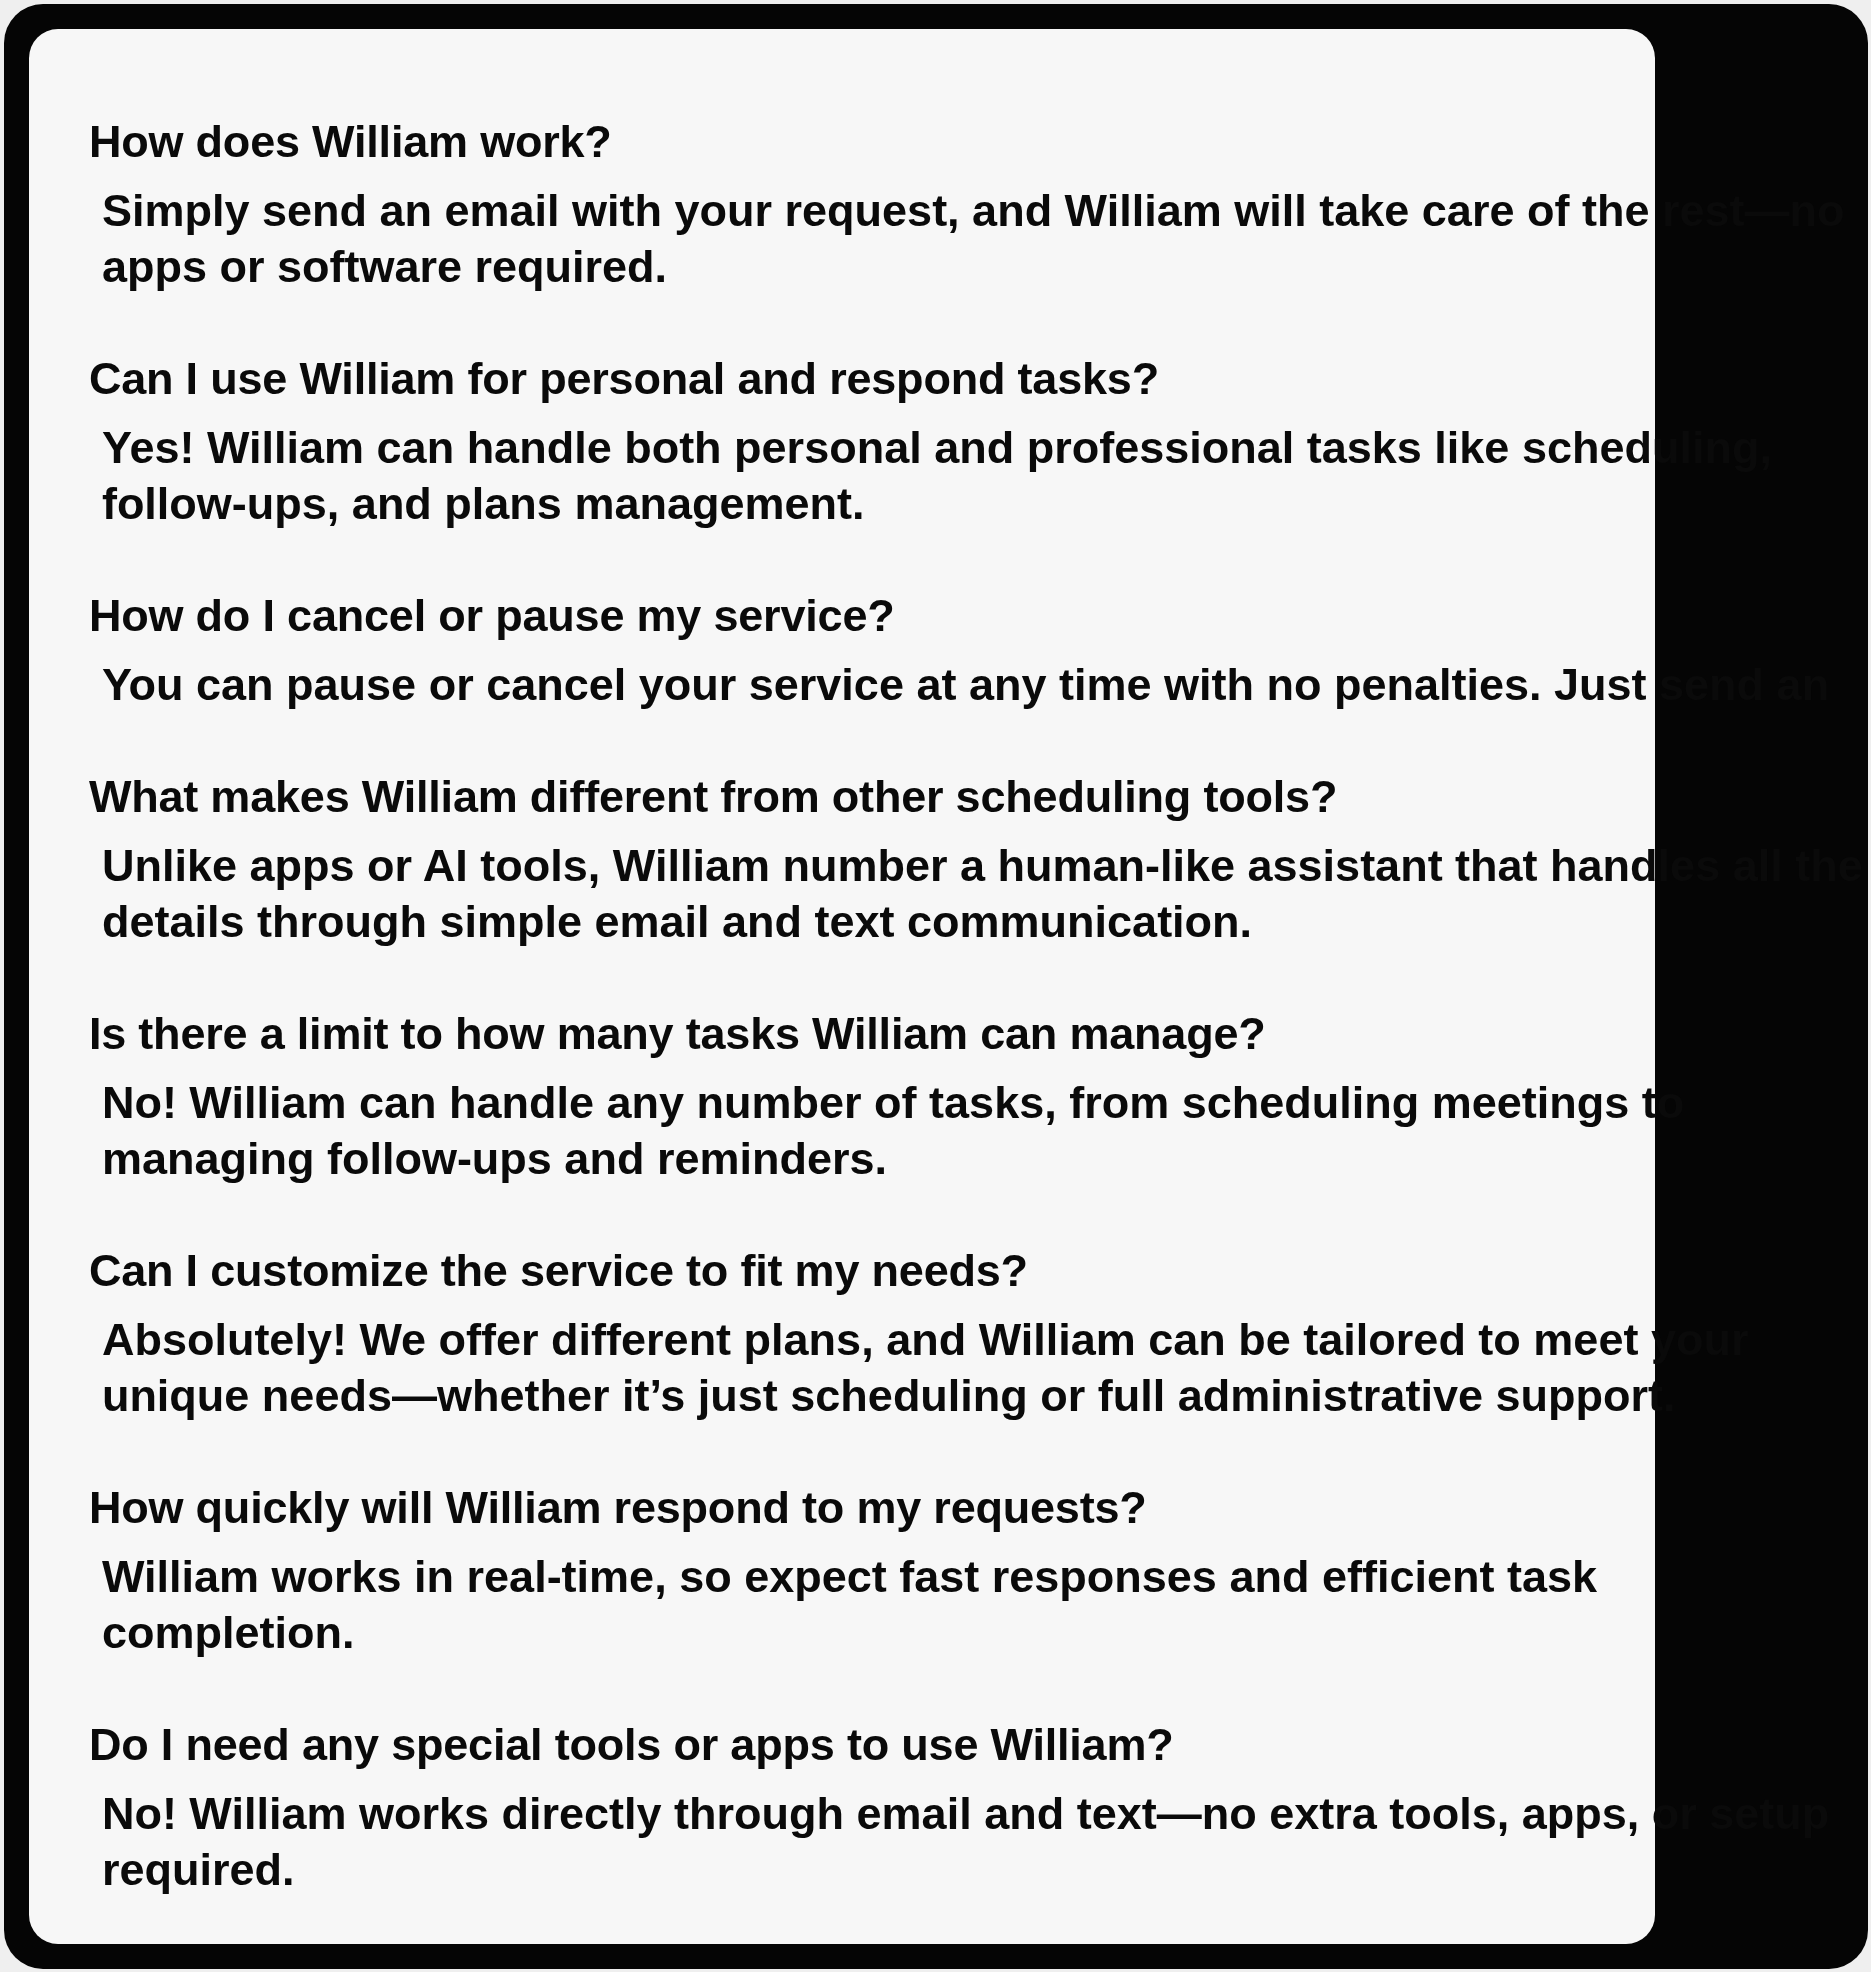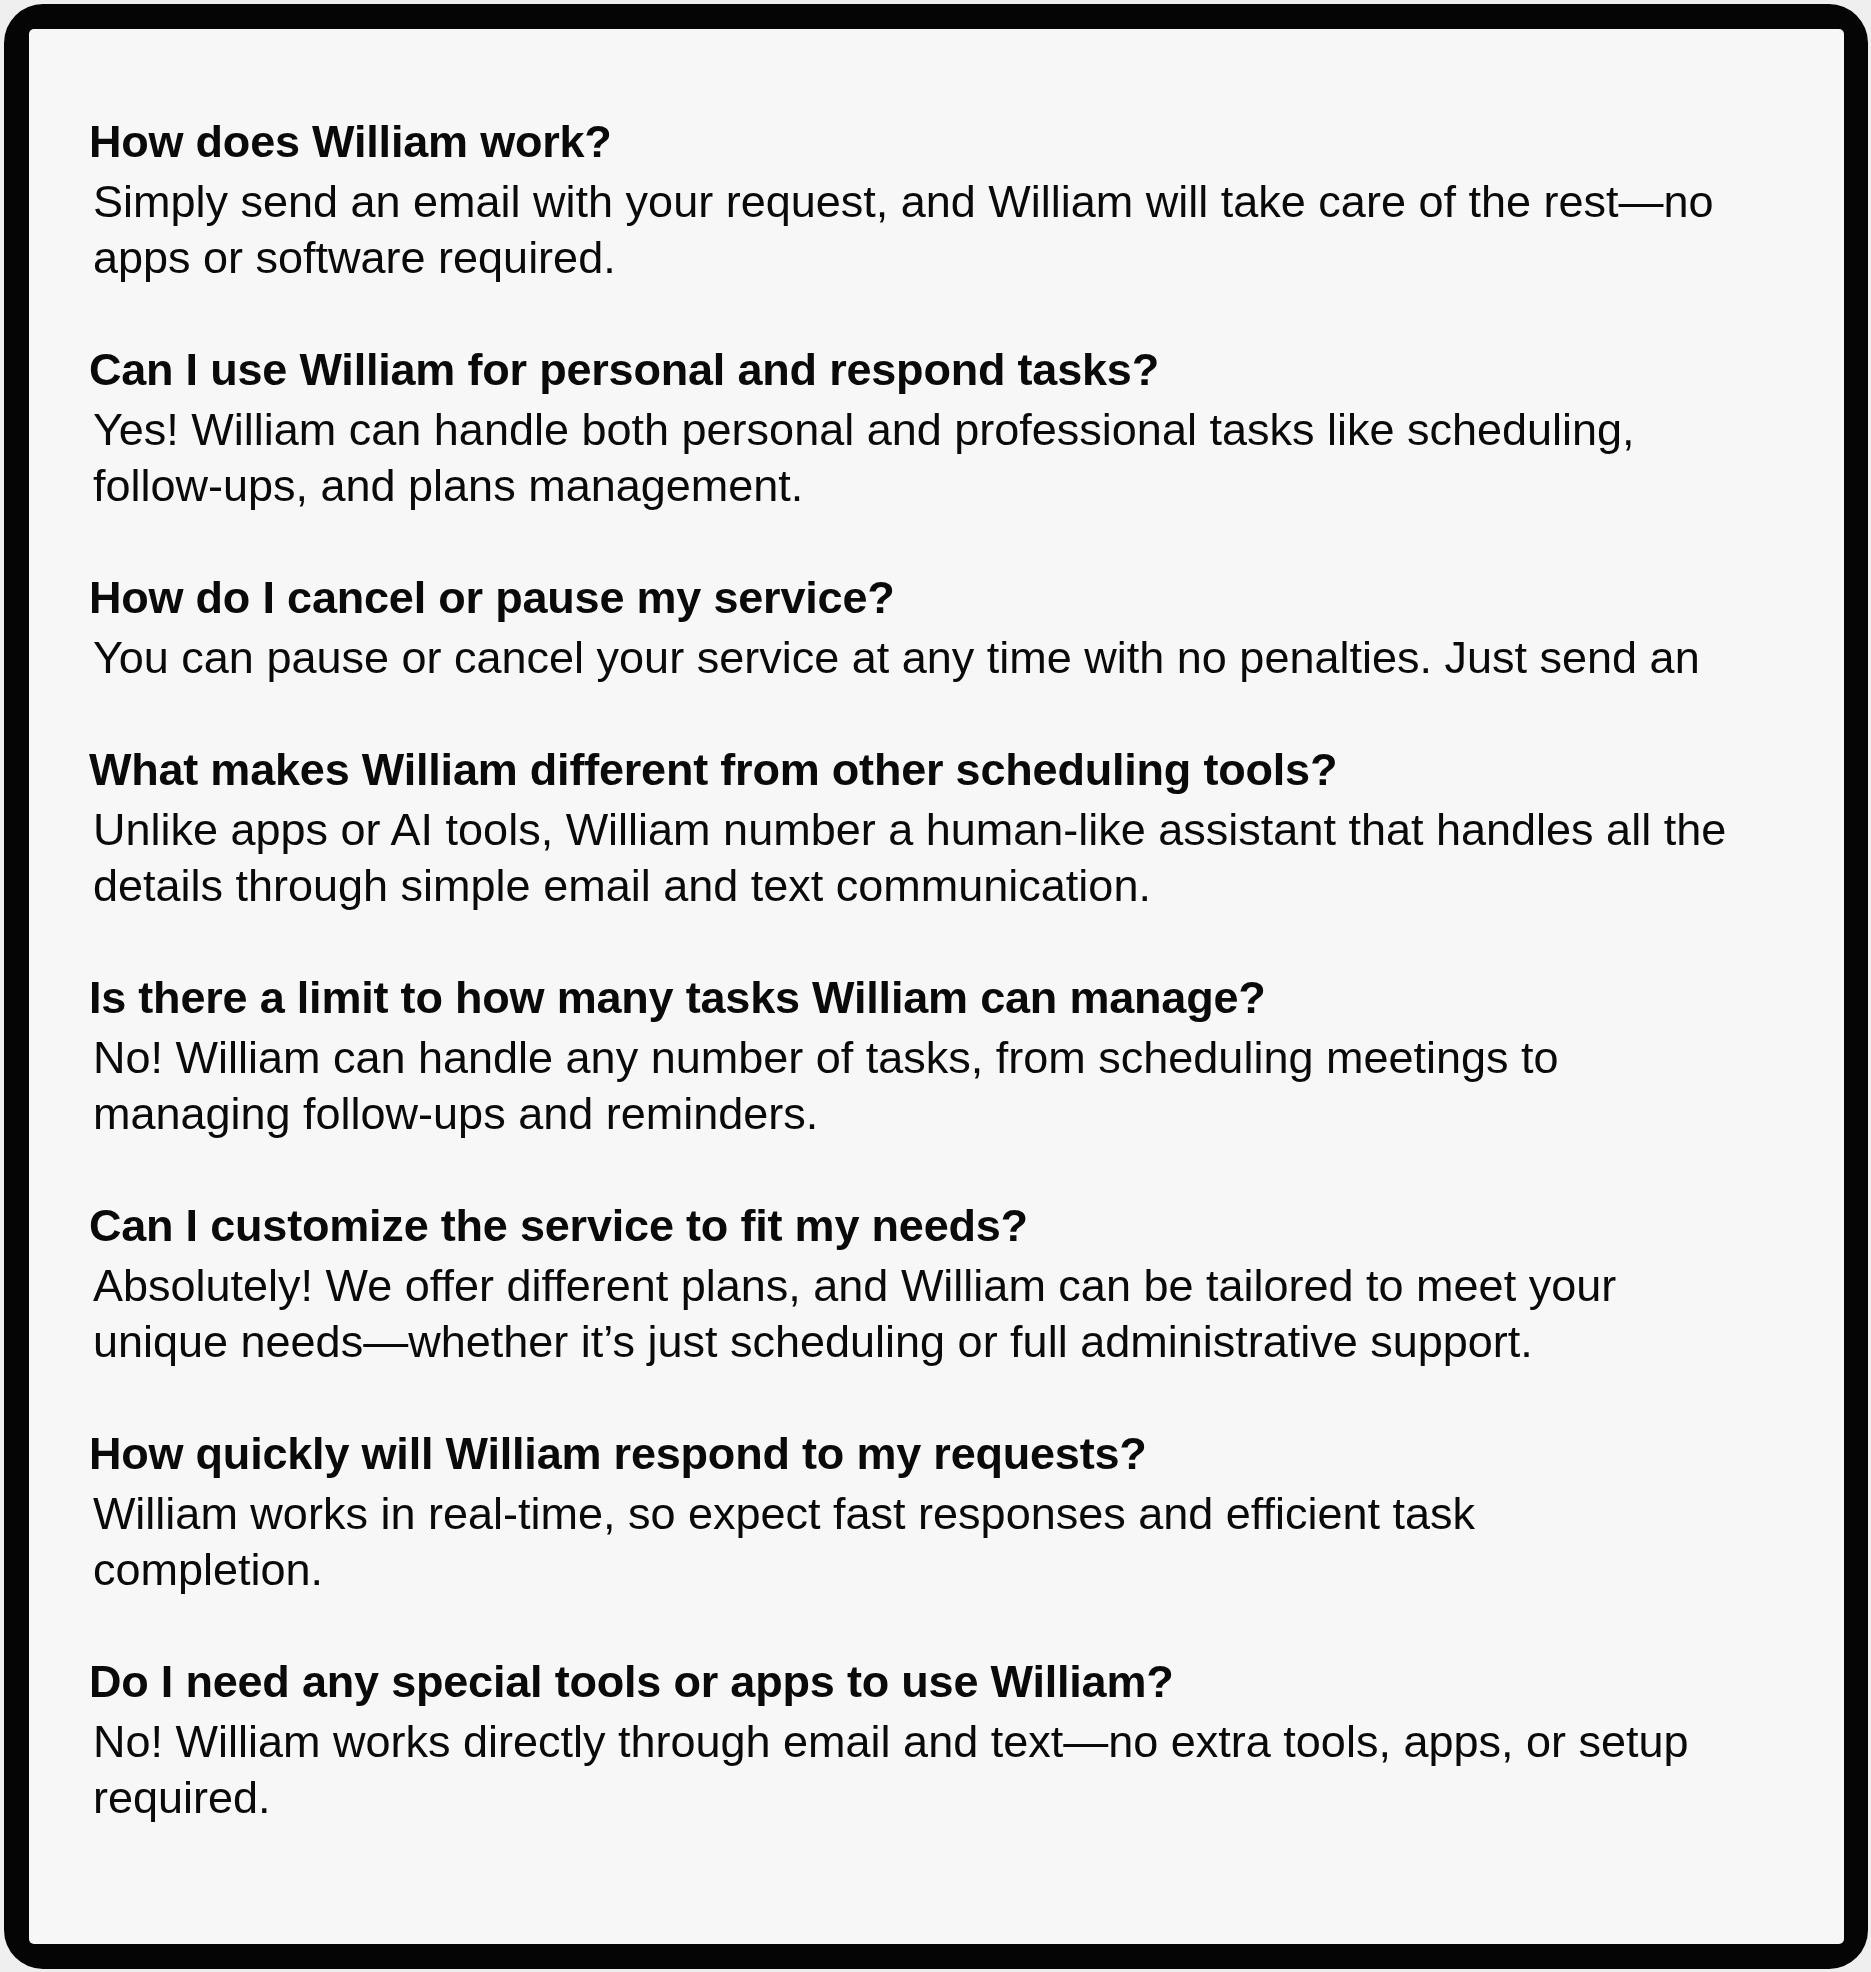--- a/index.html
+++ b/index.html
@@ -19,24 +19,24 @@
     top: 3.9px;
     width: 1864px;
     height: 1965px;
     background: #050505;
     border-radius: 39px;
   }
   .panel {
     position: absolute;
     left: 25px;
     top: 25px;
-    width: 1815px;
+    width: 1626px;
     height: 1915px;
     background: #f7f7f7;
-    border-radius: 5px;
+    border-radius: 29px;
     box-sizing: border-box;
     padding: 85px 31px 0 60px;
   }
   .faq {
     font-family: "Liberation Sans", "DejaVu Sans", sans-serif;
     font-size: 45px;
     line-height: 56px;
     color: #0a0a0a;
     white-space: nowrap;
   }
@@ -44,22 +44,22 @@
     margin: 0 0 56px 0;
   }
   .faq-question {
     font-weight: 700;
     margin: 0;
     font-size: 45px;
     line-height: 56px;
     letter-spacing: -0.2px;
   }
   .faq-answer {
-    font-weight: 400;
-    margin: 4px;
+    font-weight: 700;
+    margin: 13px;
   }
   .faq-answer .line {
     display: block;
   }
 </style>
 </head>
 <body>
 
 <div class="frame">
   <div class="panel">

